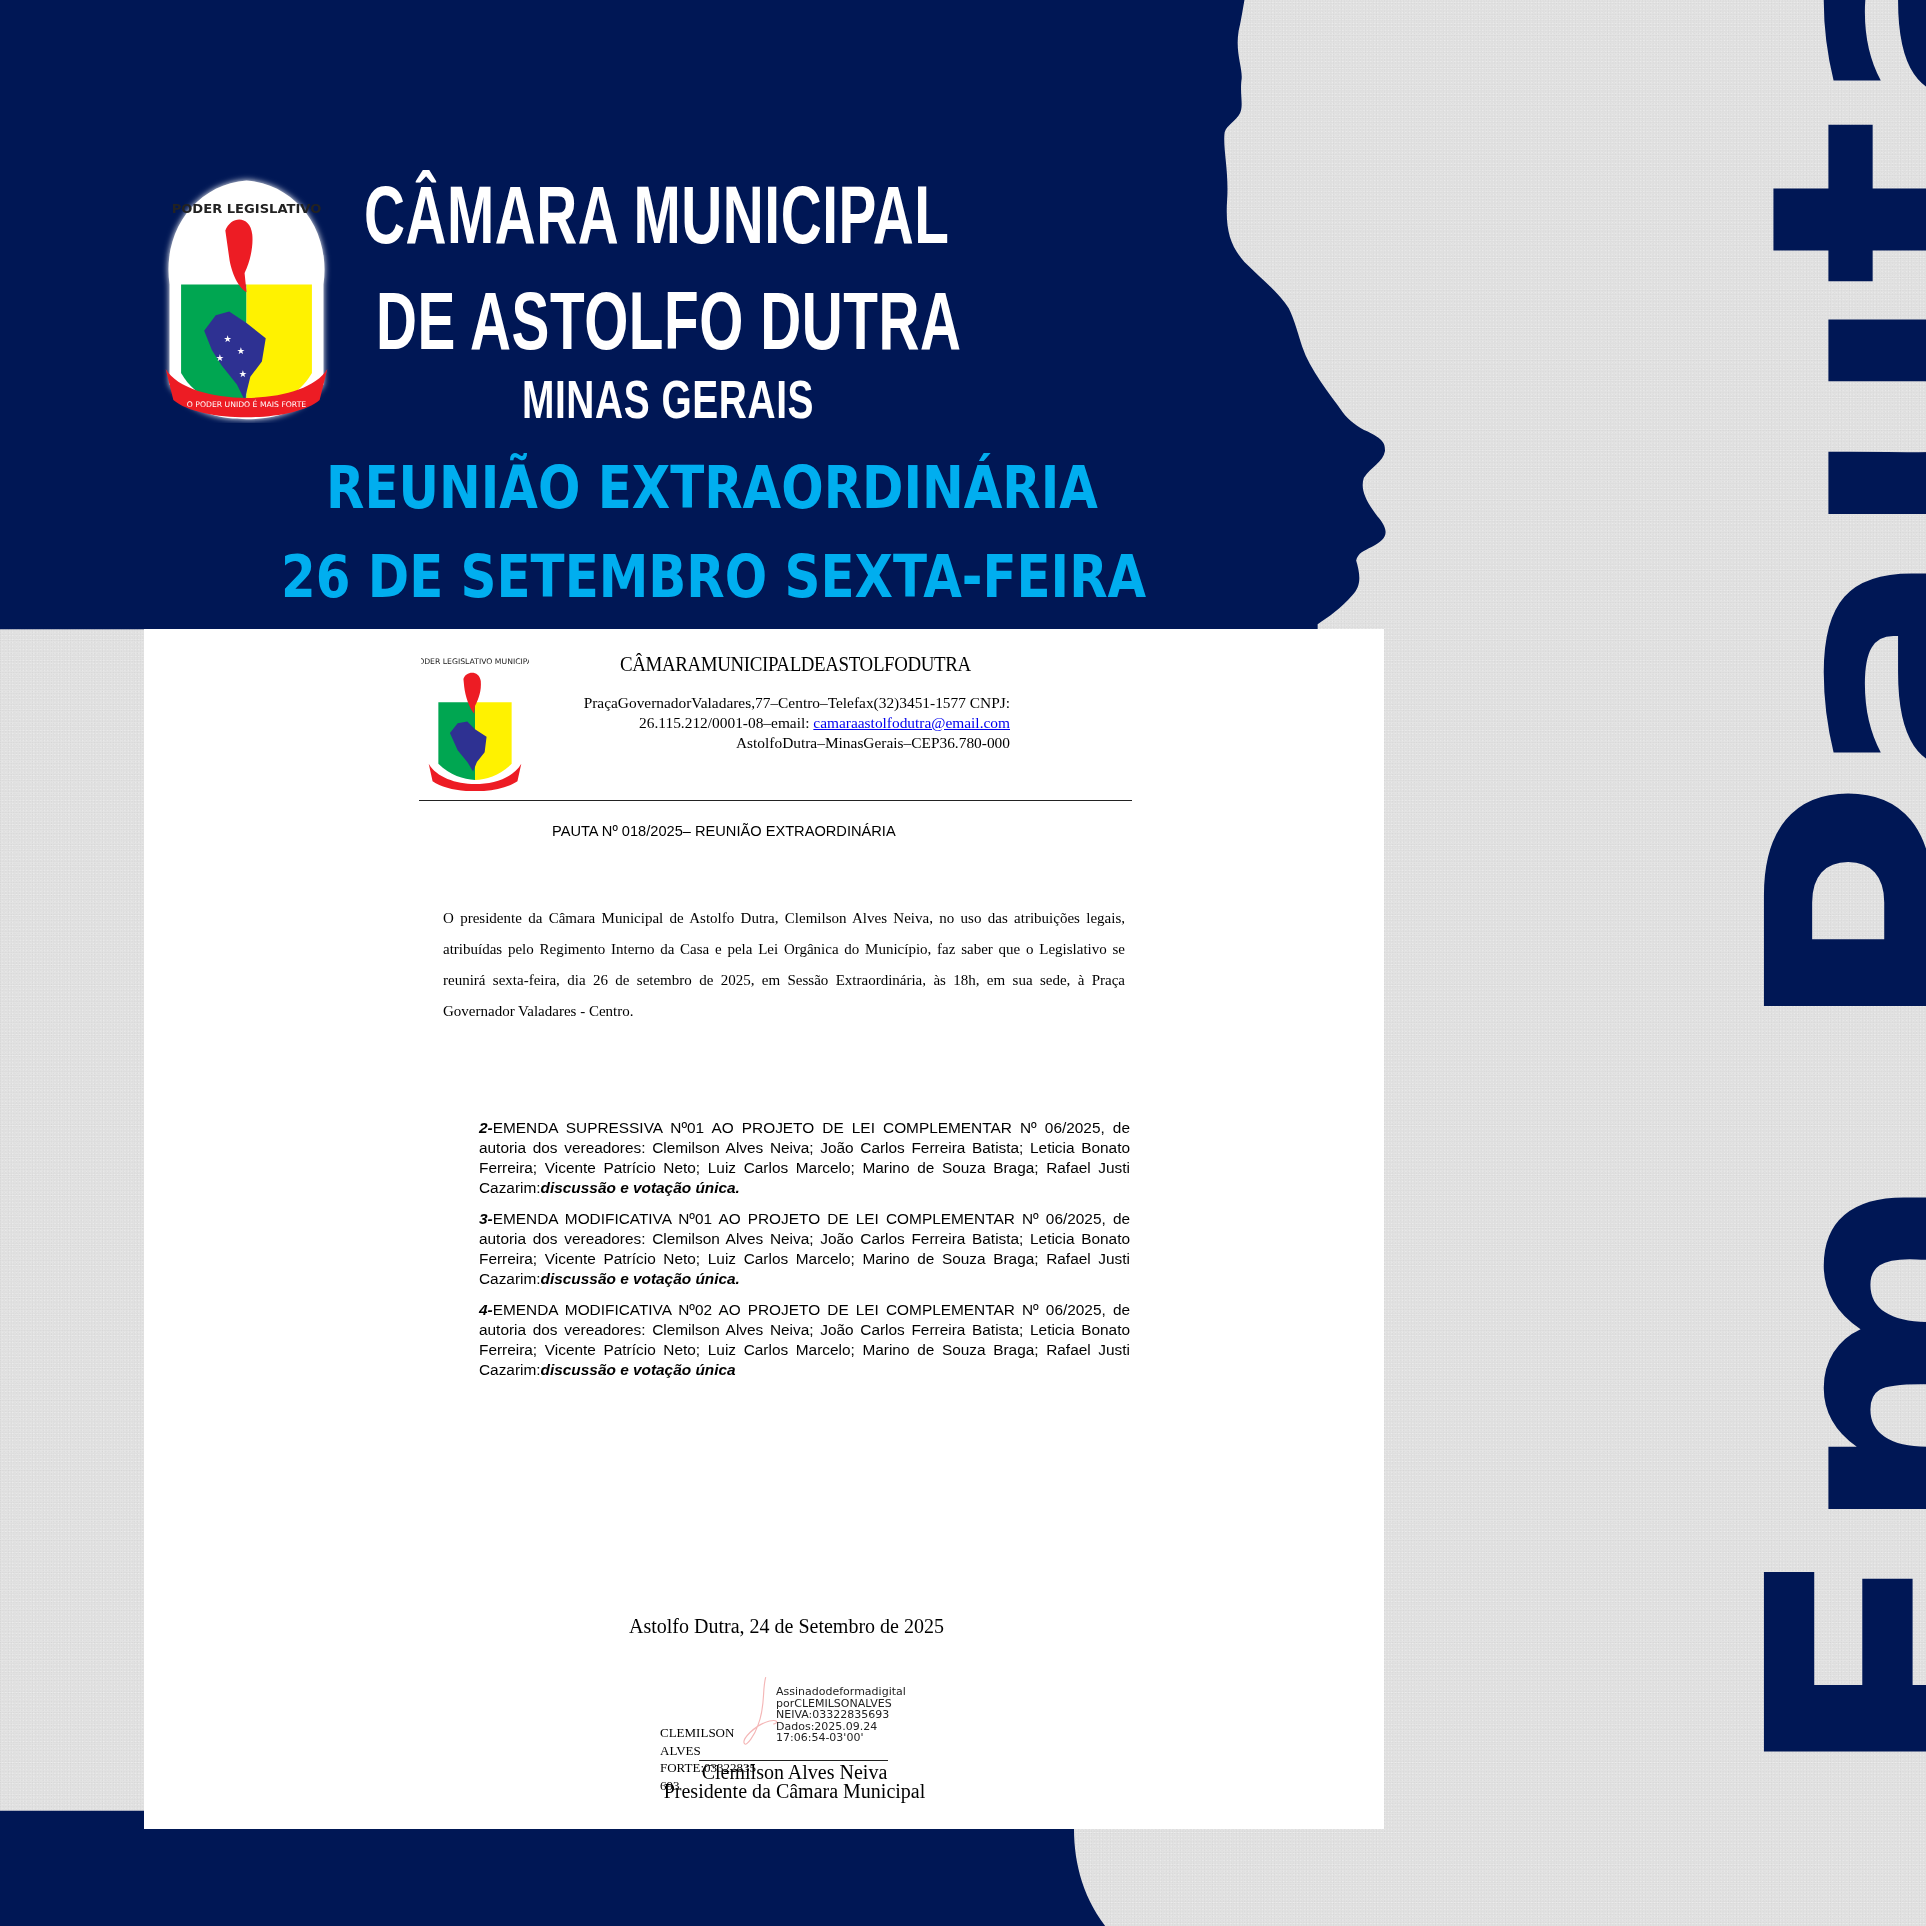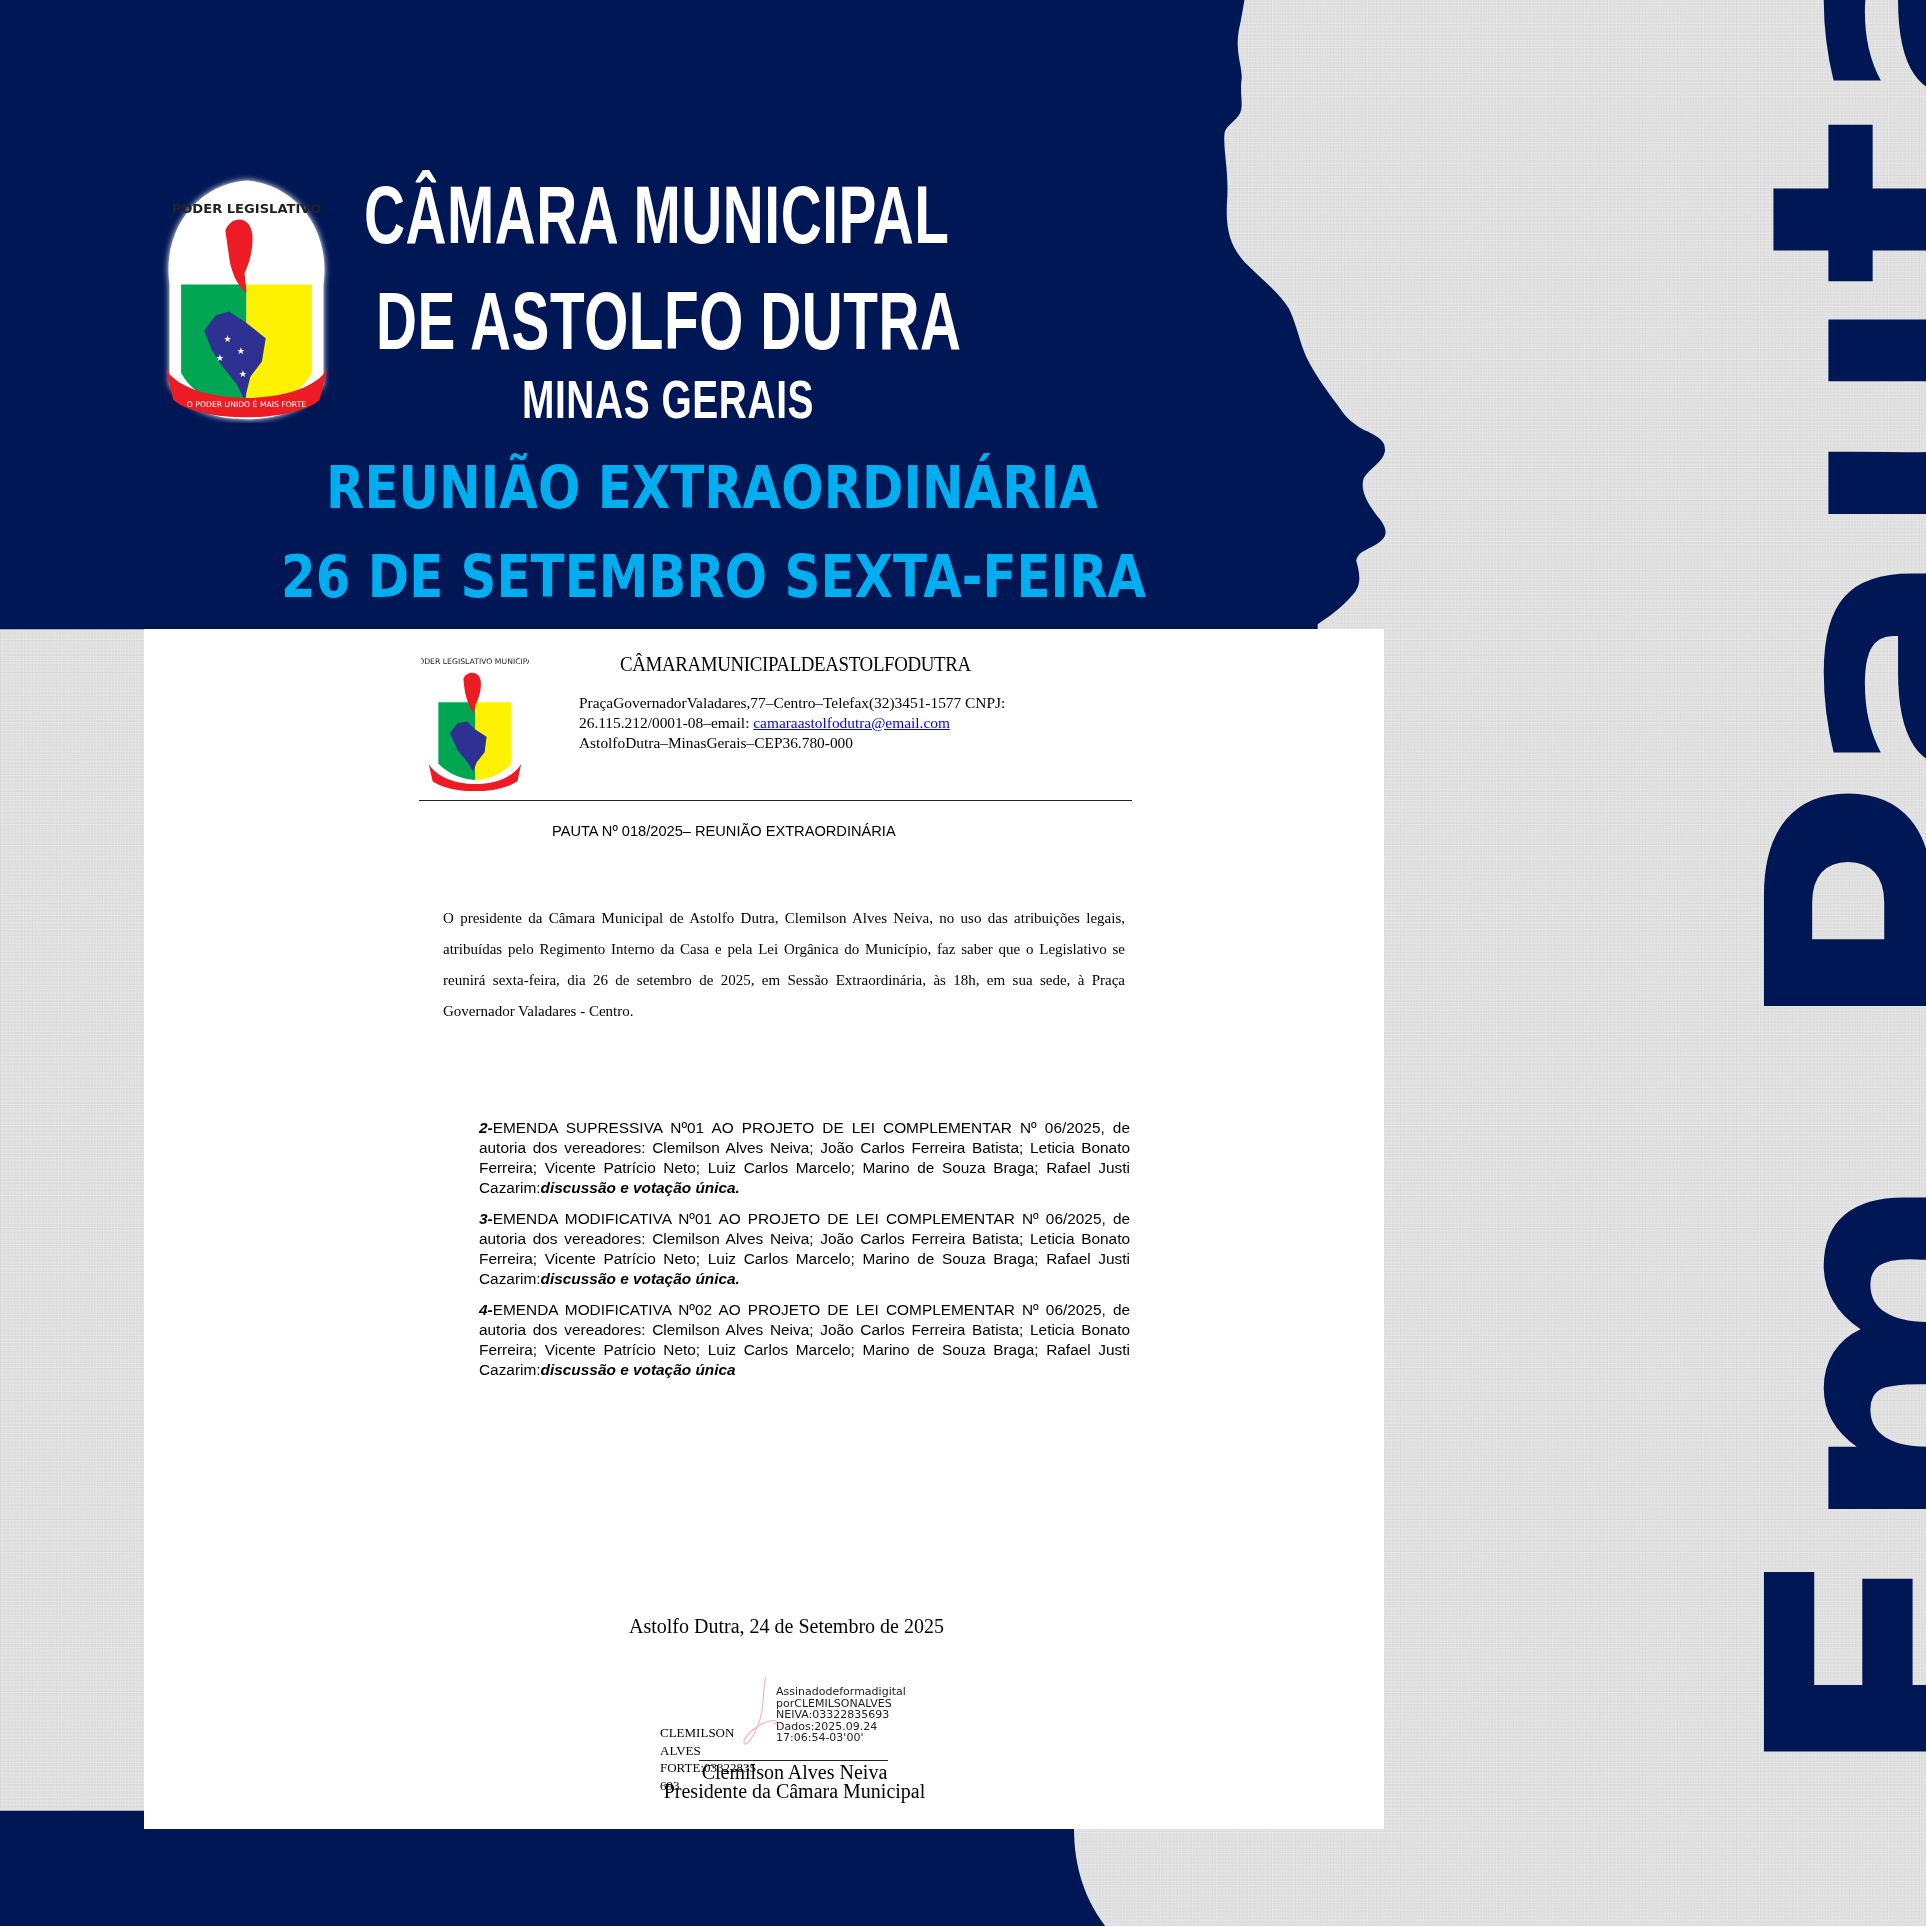--- a/index.html
+++ b/index.html
@@ -52,21 +52,21 @@
   .doc {
     position: absolute; left: 144px; top: 629px; width: 1240px; height: 1200px;
     background: #ffffff; color: #000;
   }
   .doc-logo { position: absolute; left: 277px; top: 19px; width: 108px; height: 143px; }
   .doc-org {
     position: absolute; left: 476px; top: 23px; font-family: "Liberation Serif", serif;
     font-size: 21px; letter-spacing: -0.4px; transform: scaleX(0.9); transform-origin: left top; white-space: nowrap;
   }
   .doc-addr {
-    position: absolute; left: 435px; top: 64px; width: 431px; text-align: left;
+    position: absolute; left: 435px; top: 64px; width: 431px; text-align: right;
     font-family: "Liberation Serif", serif; font-size: 15.4px; line-height: 20px;
   }
   .doc-addr a { color: #0000ee; text-decoration: underline; }
   .doc-rule { position: absolute; left: 275px; top: 171px; width: 713px; height: 1.2px; background: #222; }
   .doc-pauta {
     position: absolute; left: 408px; top: 193px; font-size: 15.4px; white-space: nowrap;
     transform: scaleX(0.95); transform-origin: left top;
   }
   .doc-intro {
     position: absolute; left: 299px; top: 274px; width: 682px;

